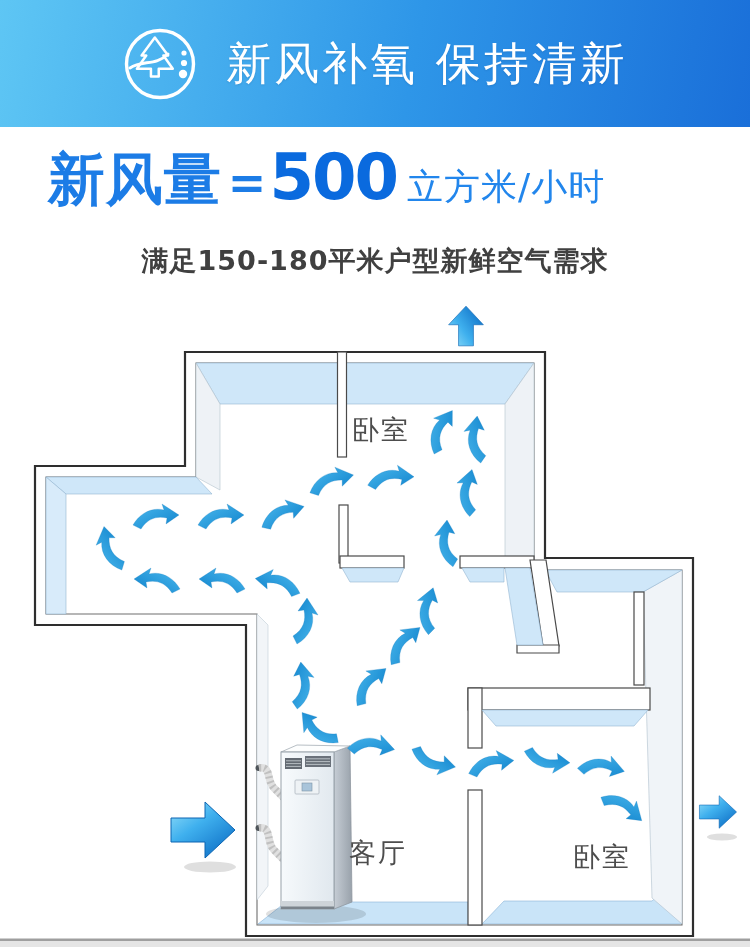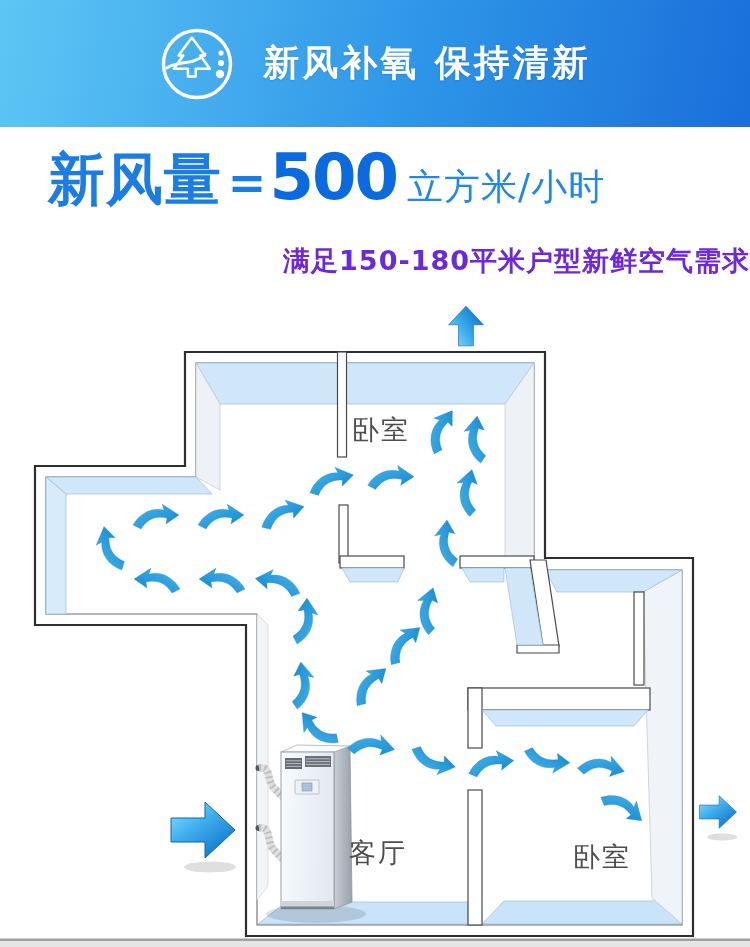--- a/index.html
+++ b/index.html
@@ -8,36 +8,36 @@
     font-family:"DejaVu Sans", sans-serif;
   }
   
   .banner{
     position:absolute;left:0;top:0;width:750px;height:127px;
     background:linear-gradient(100deg,#5ec6f4 0%,#2e96e8 55%,#1a6fd9 100%);
     display:flex;align-items:center;justify-content:center;
   }
   .banner-icon{width:76px;height:76px;margin-right:28px;flex:0 0 auto;}
   .banner-title{
-    color:#ffffff;font-size:36px;font-weight:bold;letter-spacing:3px;
+    color:#ffffff;font-size:45px;font-weight:normal;letter-spacing:3px;
     white-space:nowrap;text-shadow:0 1px 2px rgba(0,40,90,.15);
   }
   
   .headline{
     position:absolute;left:0;top:128px;width:653px;height:80px;
     display:flex;align-items:baseline;justify-content:center;white-space:nowrap;
   }
   .hl-label{font-size:57px;font-weight:bold;color:#1c7ce6;letter-spacing:1px;}
   .hl-eq{font-size:46px;font-weight:bold;color:#1c7ce6;margin:0 3px 0 6px;}
   .hl-value{font-size:64px;font-weight:bold;color:#0a6ade;letter-spacing:-2px;margin-top:12px;}
   .hl-unit{font-size:36px;font-weight:normal;color:#2286ec;margin-left:10px;letter-spacing:1px;}
   
   .subtitle{
-    position:absolute;left:0;top:243px;width:750px;text-align:right;
-    font-size:27px;font-weight:bold;color:#6d28d9;letter-spacing:1px;
+    position:absolute;left:0;top:243px;width:750px;text-align:center;
+    font-size:27px;font-weight:bold;color:#404040;letter-spacing:1px;
   }
   
   .plan{position:absolute;left:0;top:290px;width:750px;height:657px;}
   svg text{font-family:"DejaVu Sans", sans-serif;}
 </style>
 </head>
 <body>
 
 <div class="banner">
   <svg class="banner-icon" viewBox="0 0 76 76">

